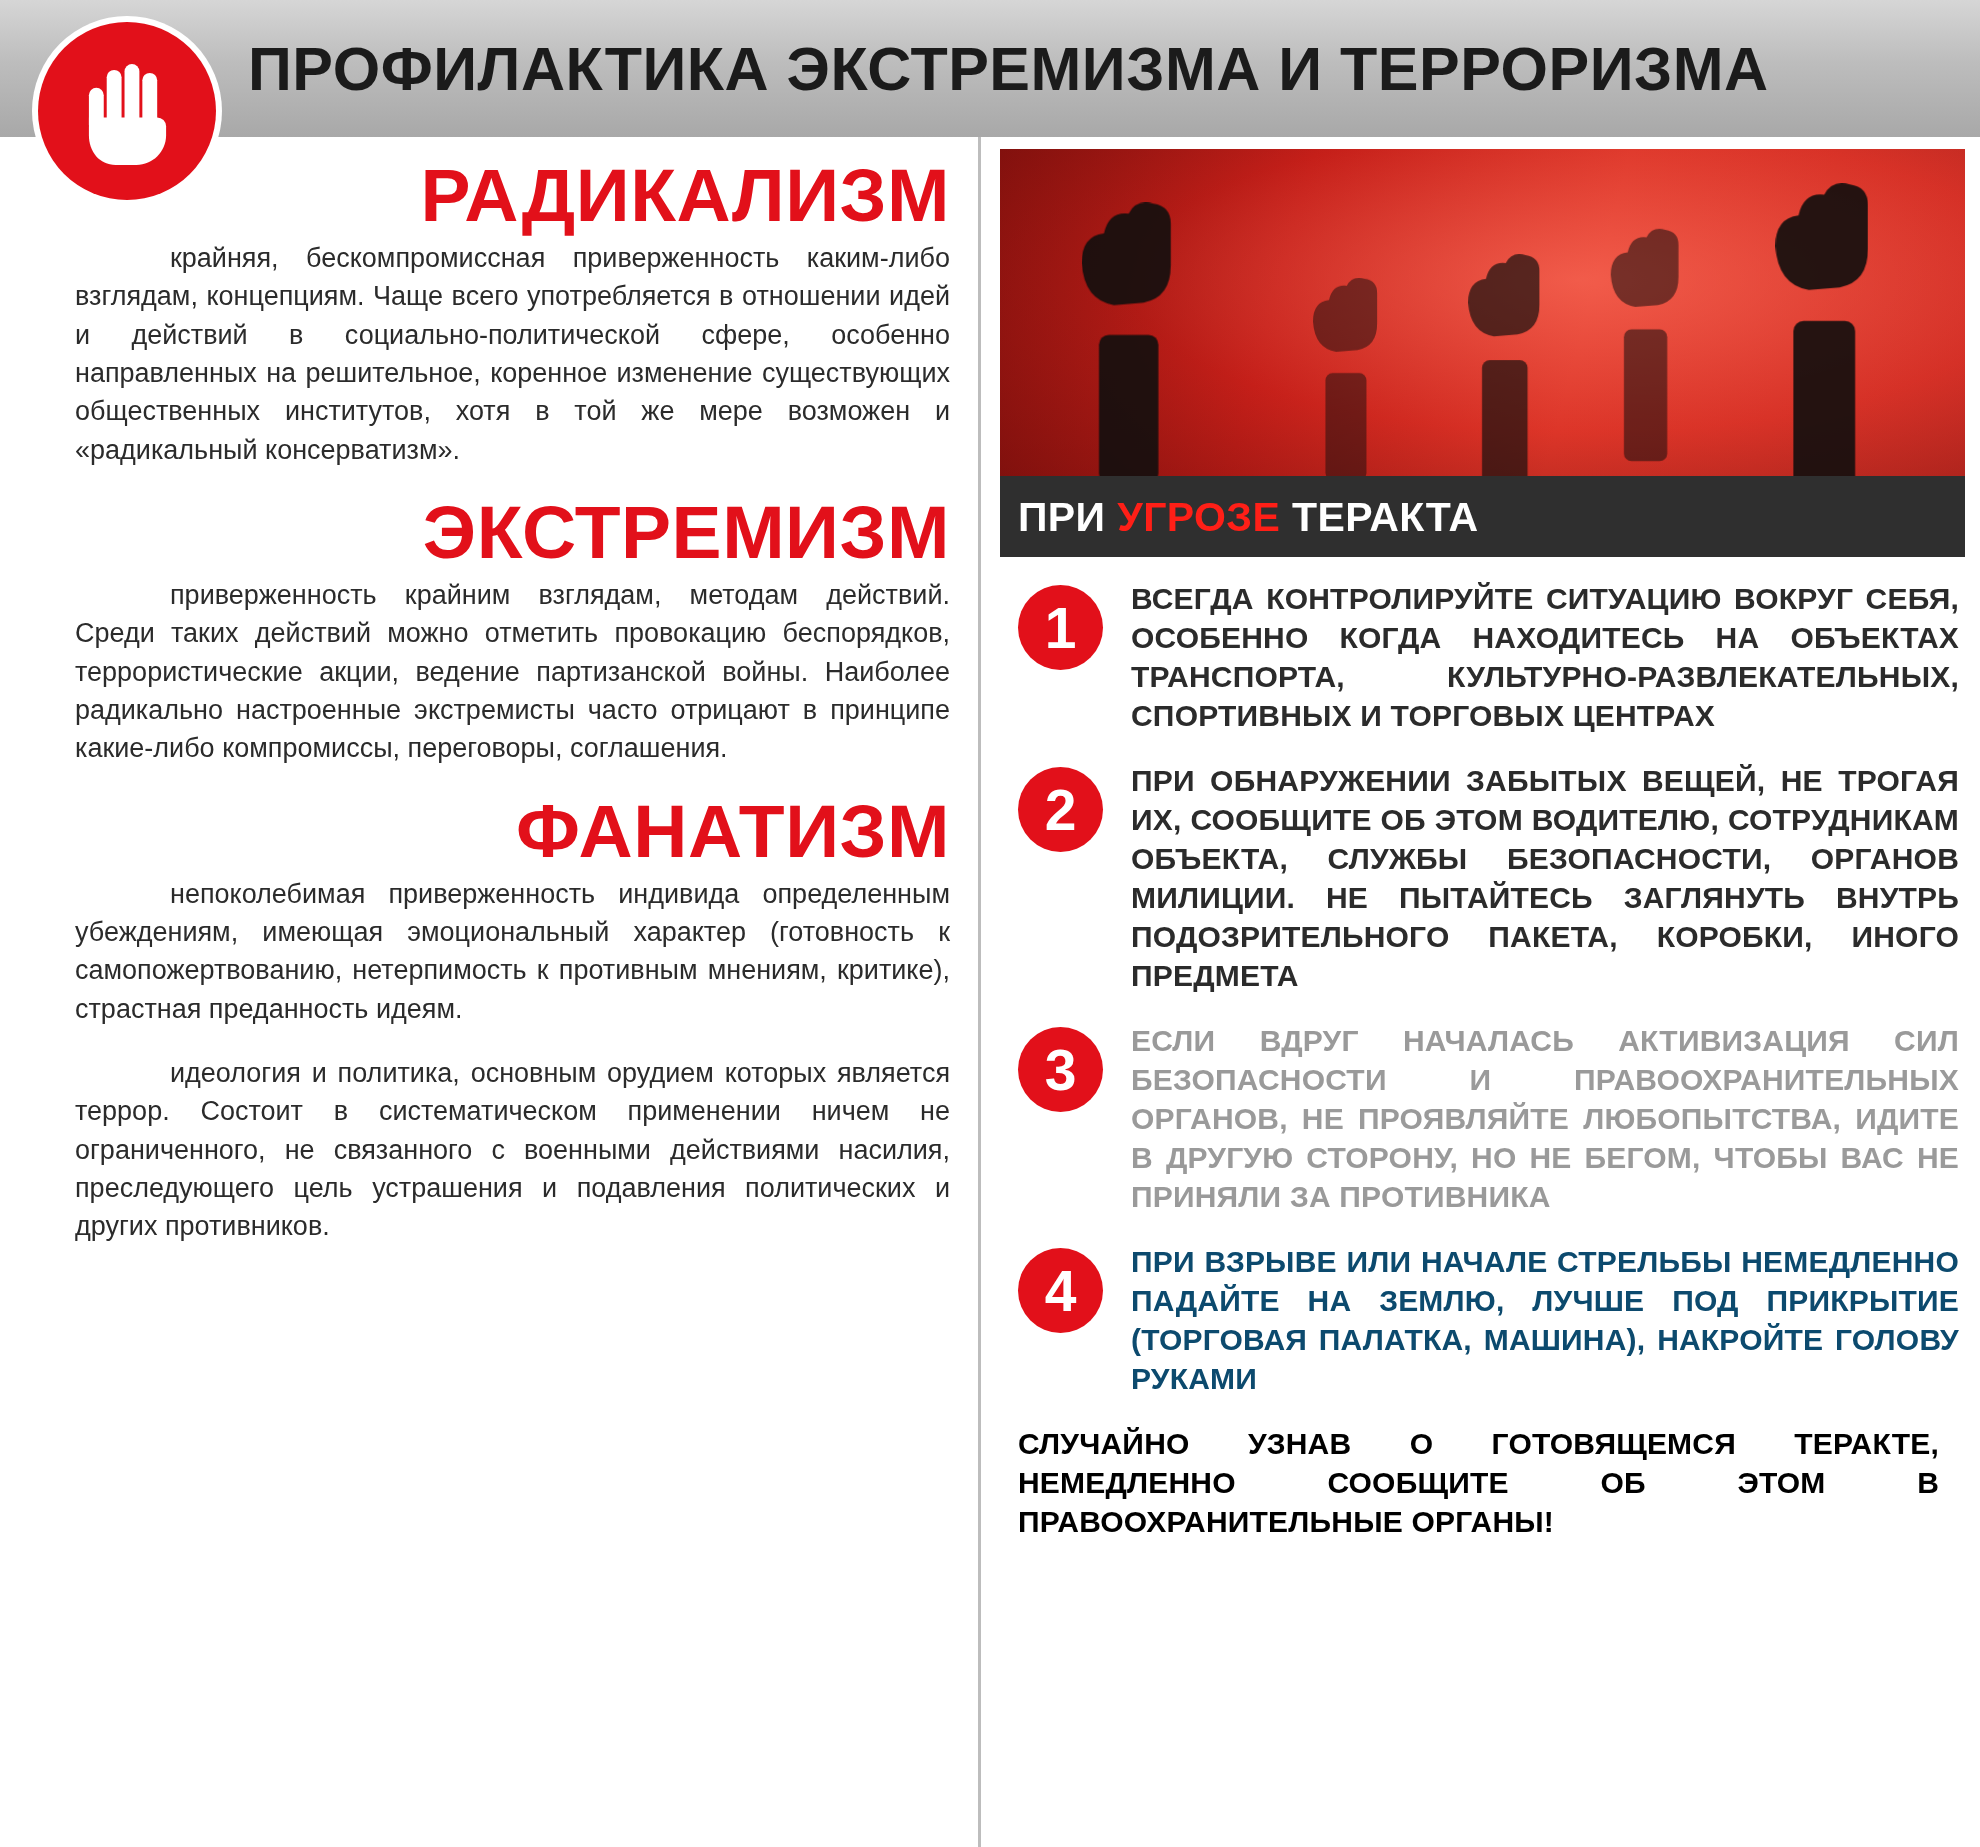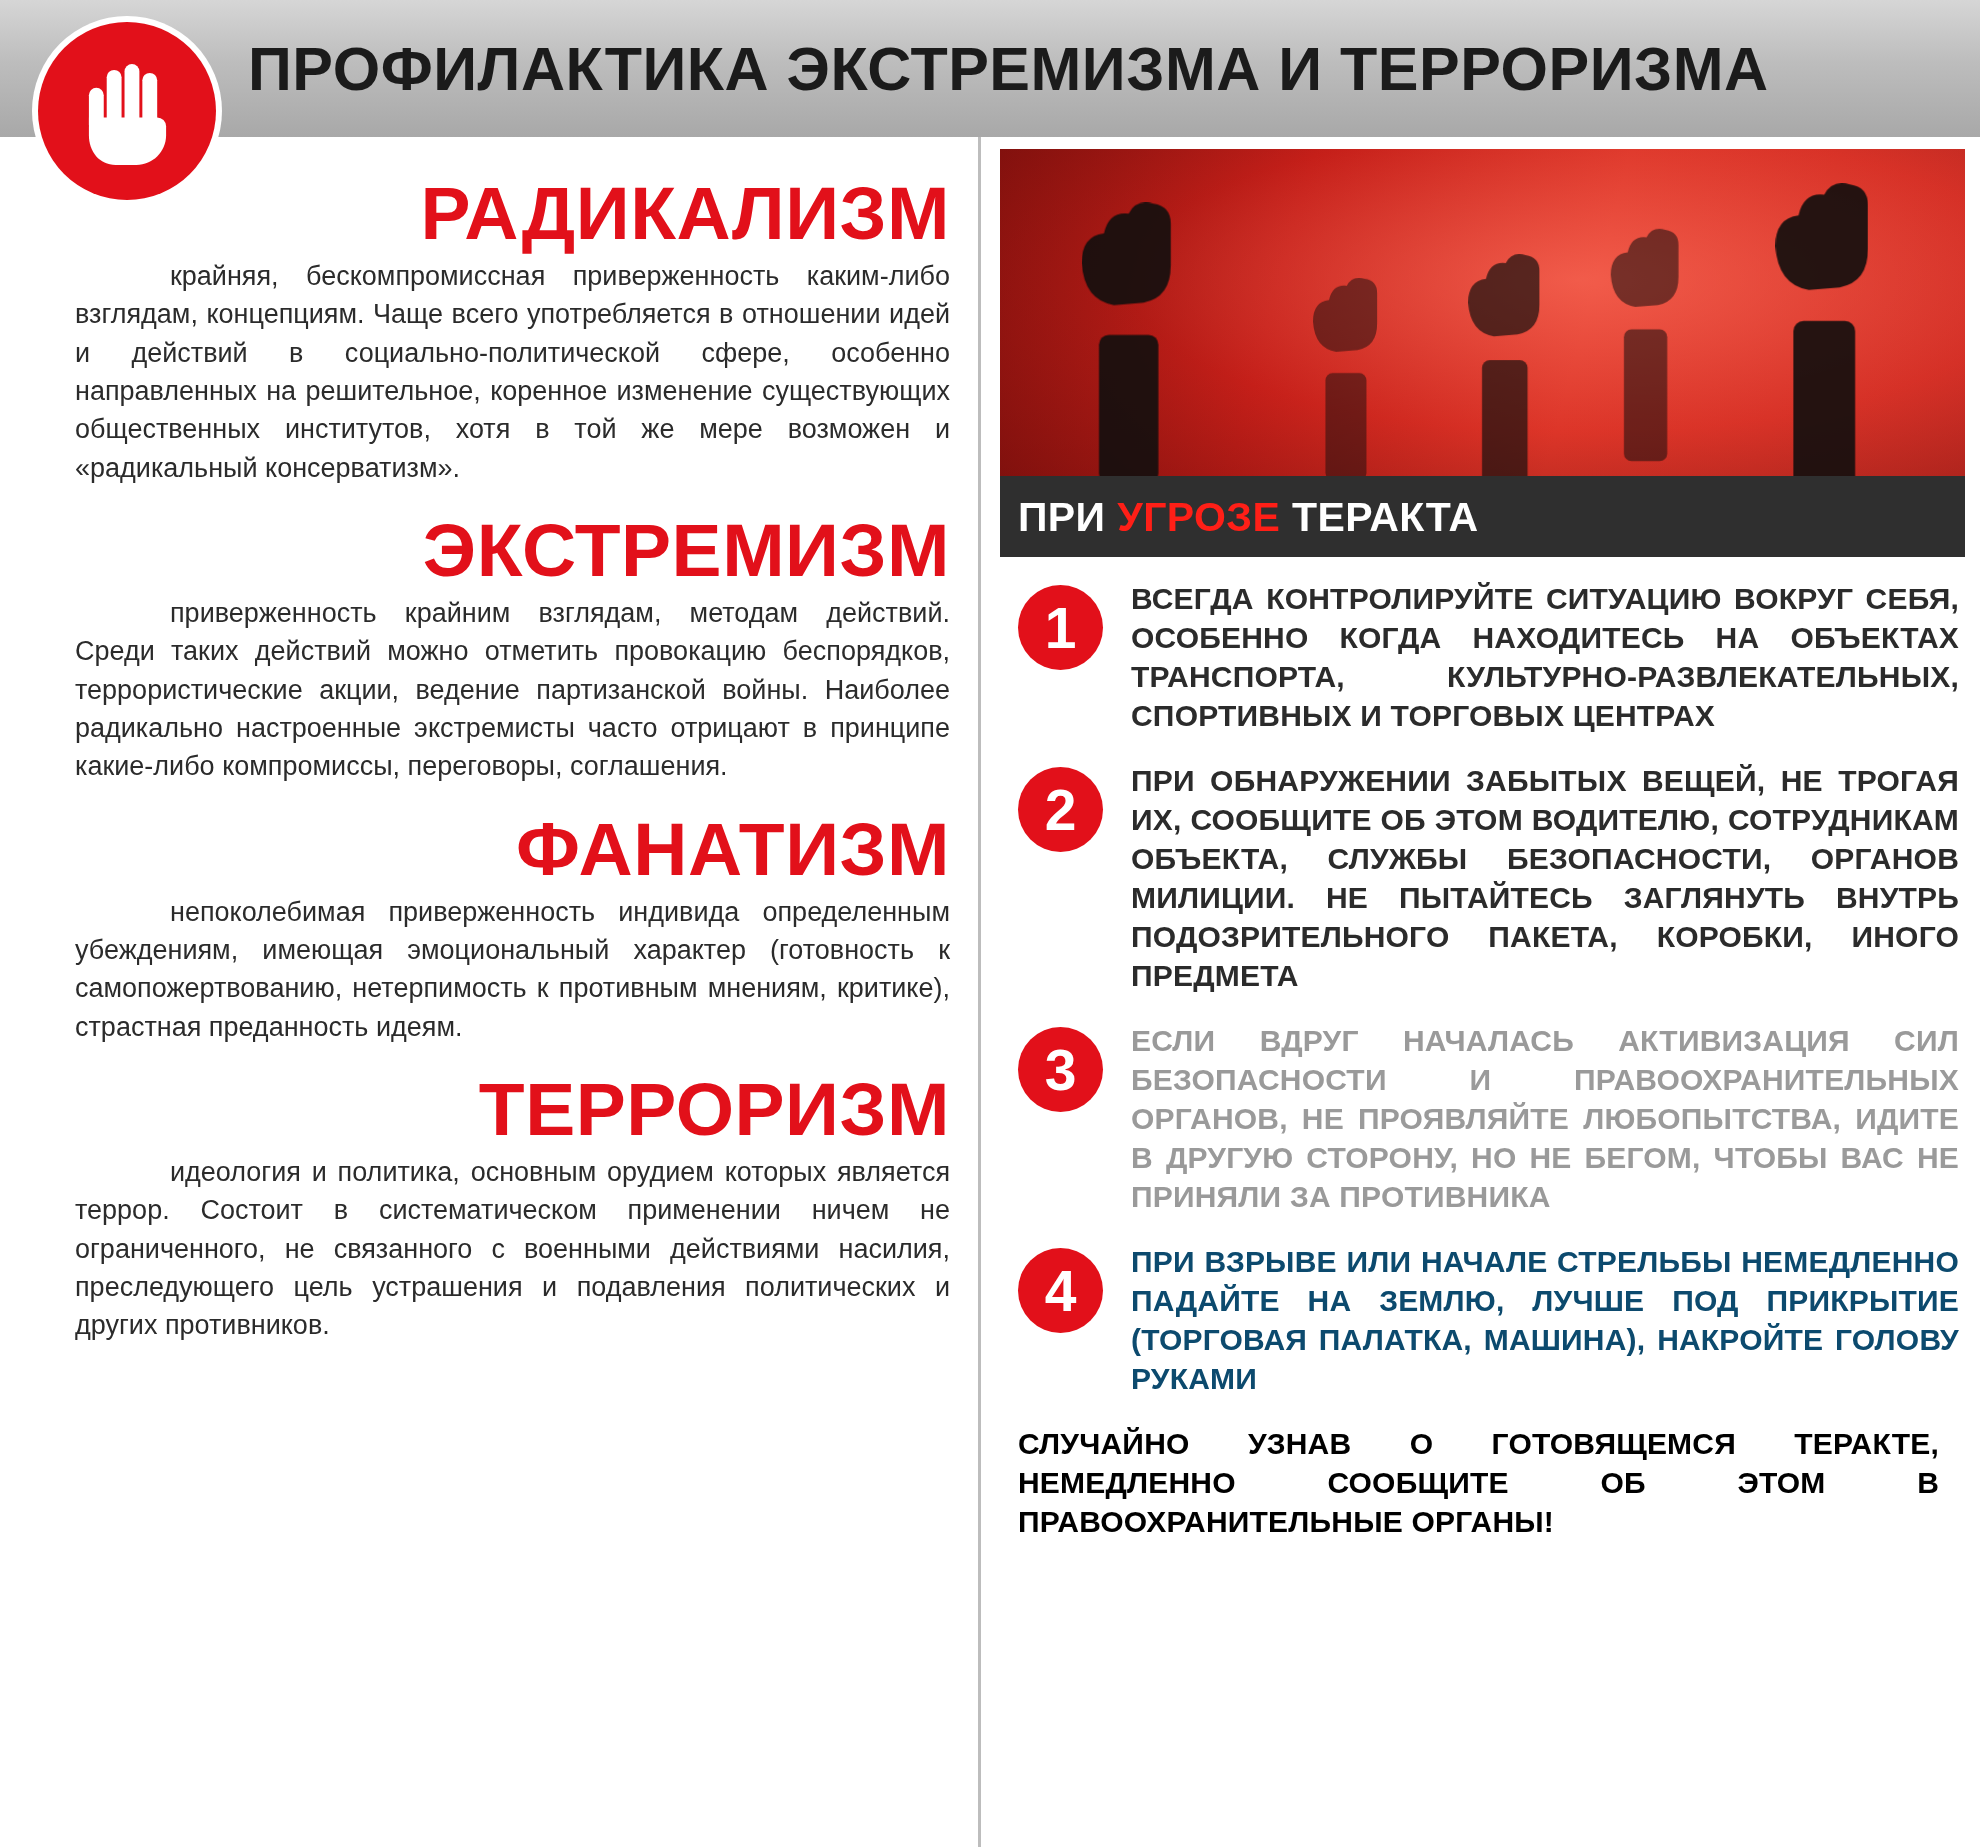--- a/index.html
+++ b/index.html
@@ -68,21 +68,21 @@
   }
   .term-title {
     color: #e2101a;
     font-weight: bold;
     font-size: 75px;
     text-align: right;
     line-height: 1.0;
     margin: 0 0 6px 0;
     letter-spacing: 0.5px;
   }
-  .term-title.first { margin-top: 29px; }
+  .term-title.first { margin-top: 11px; }
   .term-body {
     font-size: 27px;
     line-height: 1.42;
     color: #2b2b2b;
     text-align: justify;
     text-indent: 95px;
     margin: 0 0 26px 16px;
     font-family: "Liberation Sans", sans-serif;
   }
 
@@ -221,21 +221,20 @@
       <div class="term-title">ЭКСТРЕМИЗМ</div>
       <div class="term-body">приверженность крайним взглядам, методам действий. Среди таких действий можно отметить провокацию беспорядков, террористические акции, ведение партизанской войны. Наиболее радикально настроенные экстремисты часто отрицают в принципе какие-либо компромиссы, переговоры, соглашения.</div>
     </div>
 
     <div class="term">
       <div class="term-title">ФАНАТИЗМ</div>
       <div class="term-body">непоколебимая приверженность индивида определенным убеждениям, имеющая эмоциональный характер (готовность к самопожертвованию, нетерпимость к противным мнениям, критике), страстная преданность идеям.</div>
     </div>
 
     <div class="term">
-      <div class="term-title">ТЕРРОРИЗМ</div>
       <div class="term-body">идеология и политика, основным орудием которых является террор. Состоит в систематическом применении ничем не ограниченного, не связанного с военными действиями насилия, преследующего цель устрашения и подавления политических и других противников.</div>
     </div>
 
   </div>
 
   <div class="right-col">
 
     <div class="fists-banner">
       <div class="glow"></div>
       <svg width="965" height="327" viewBox="0 0 975 330" aria-hidden="true">

